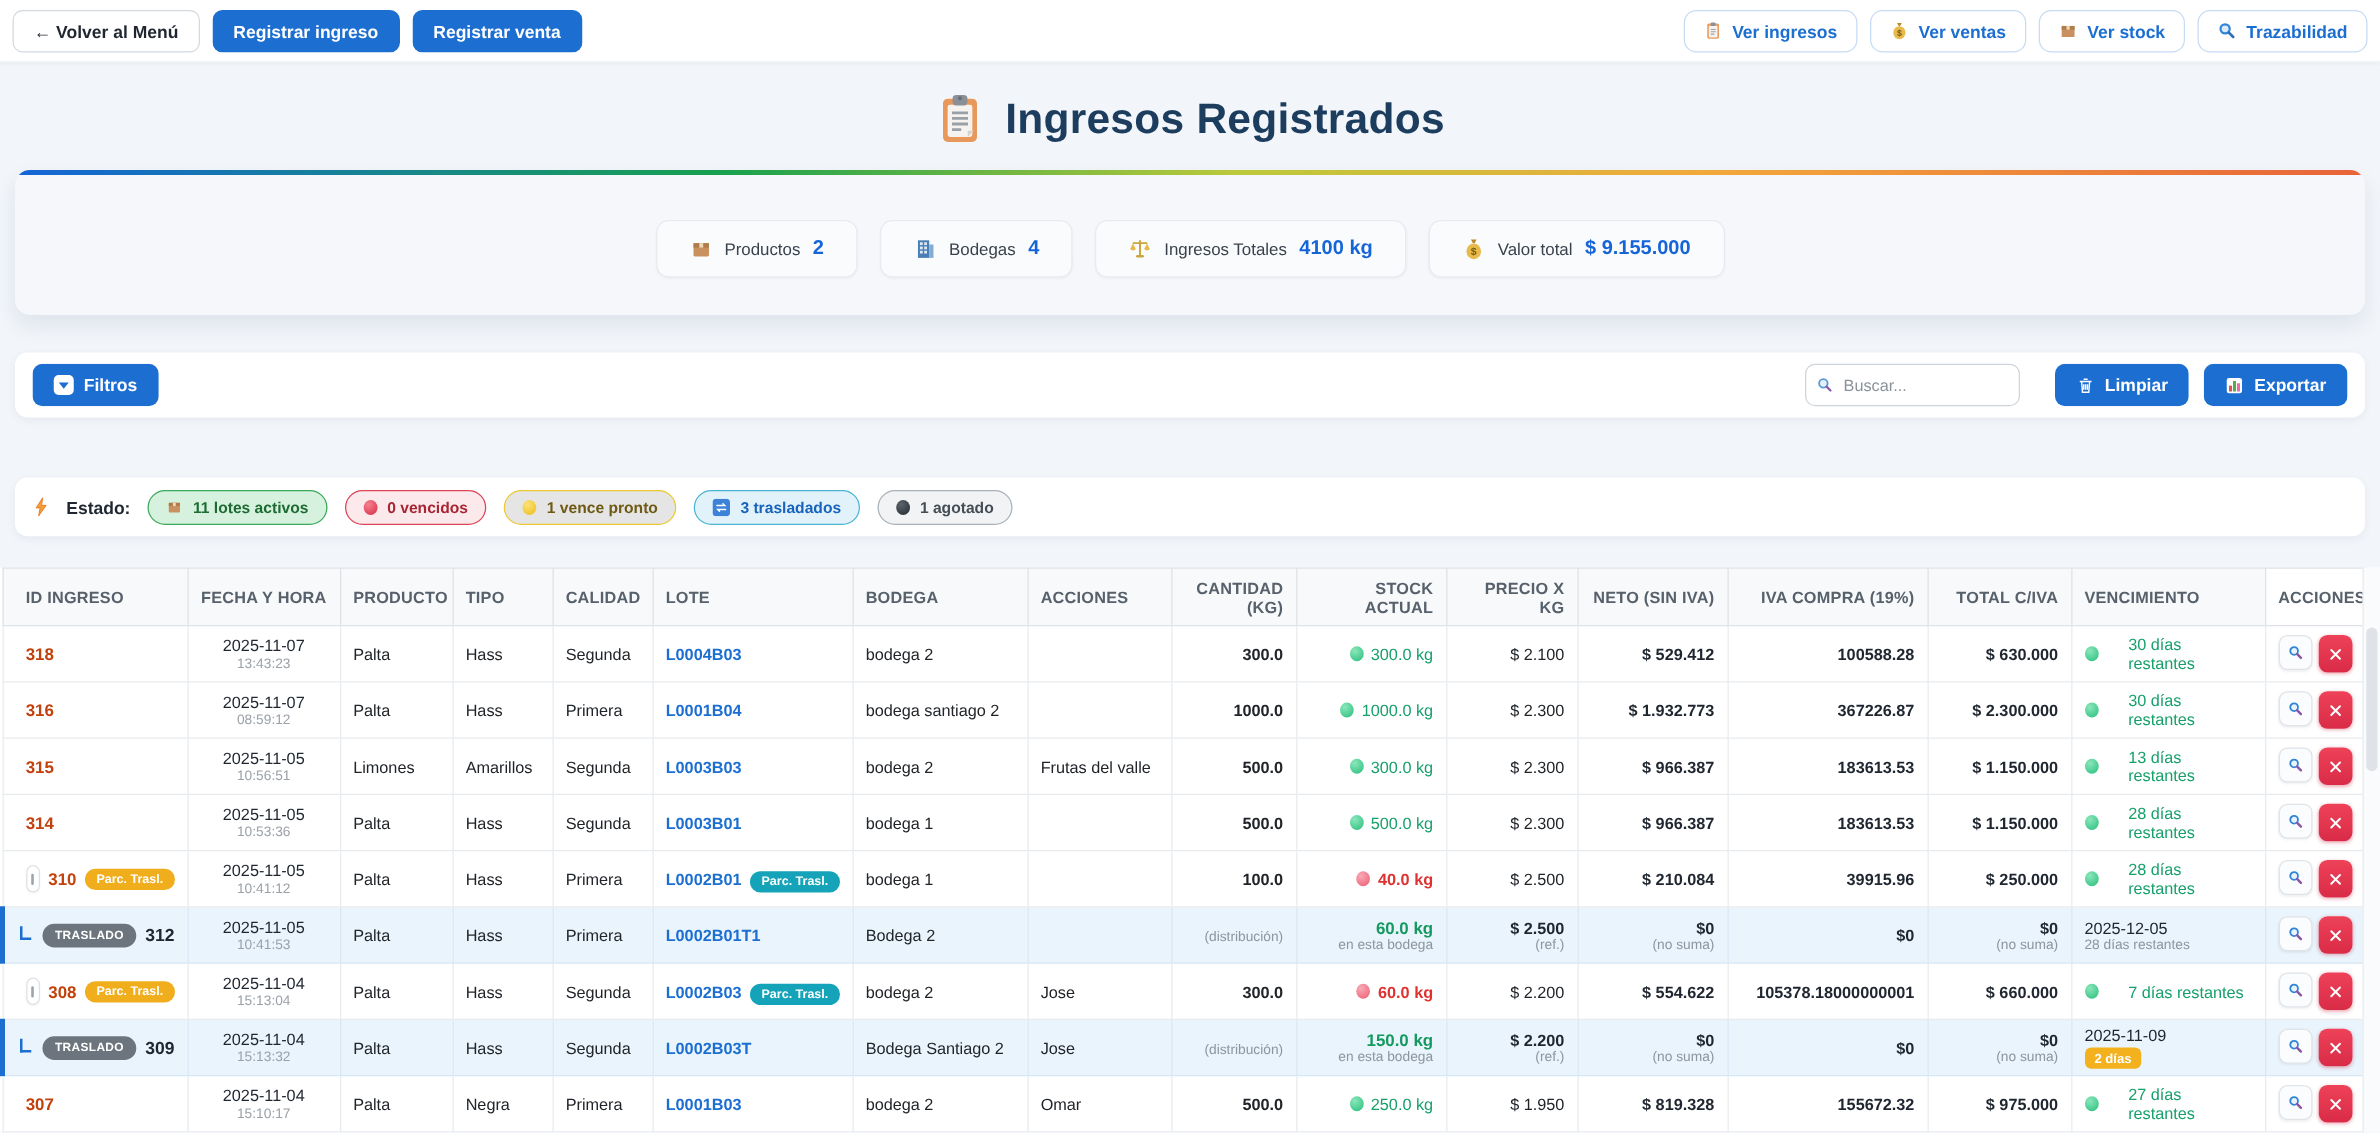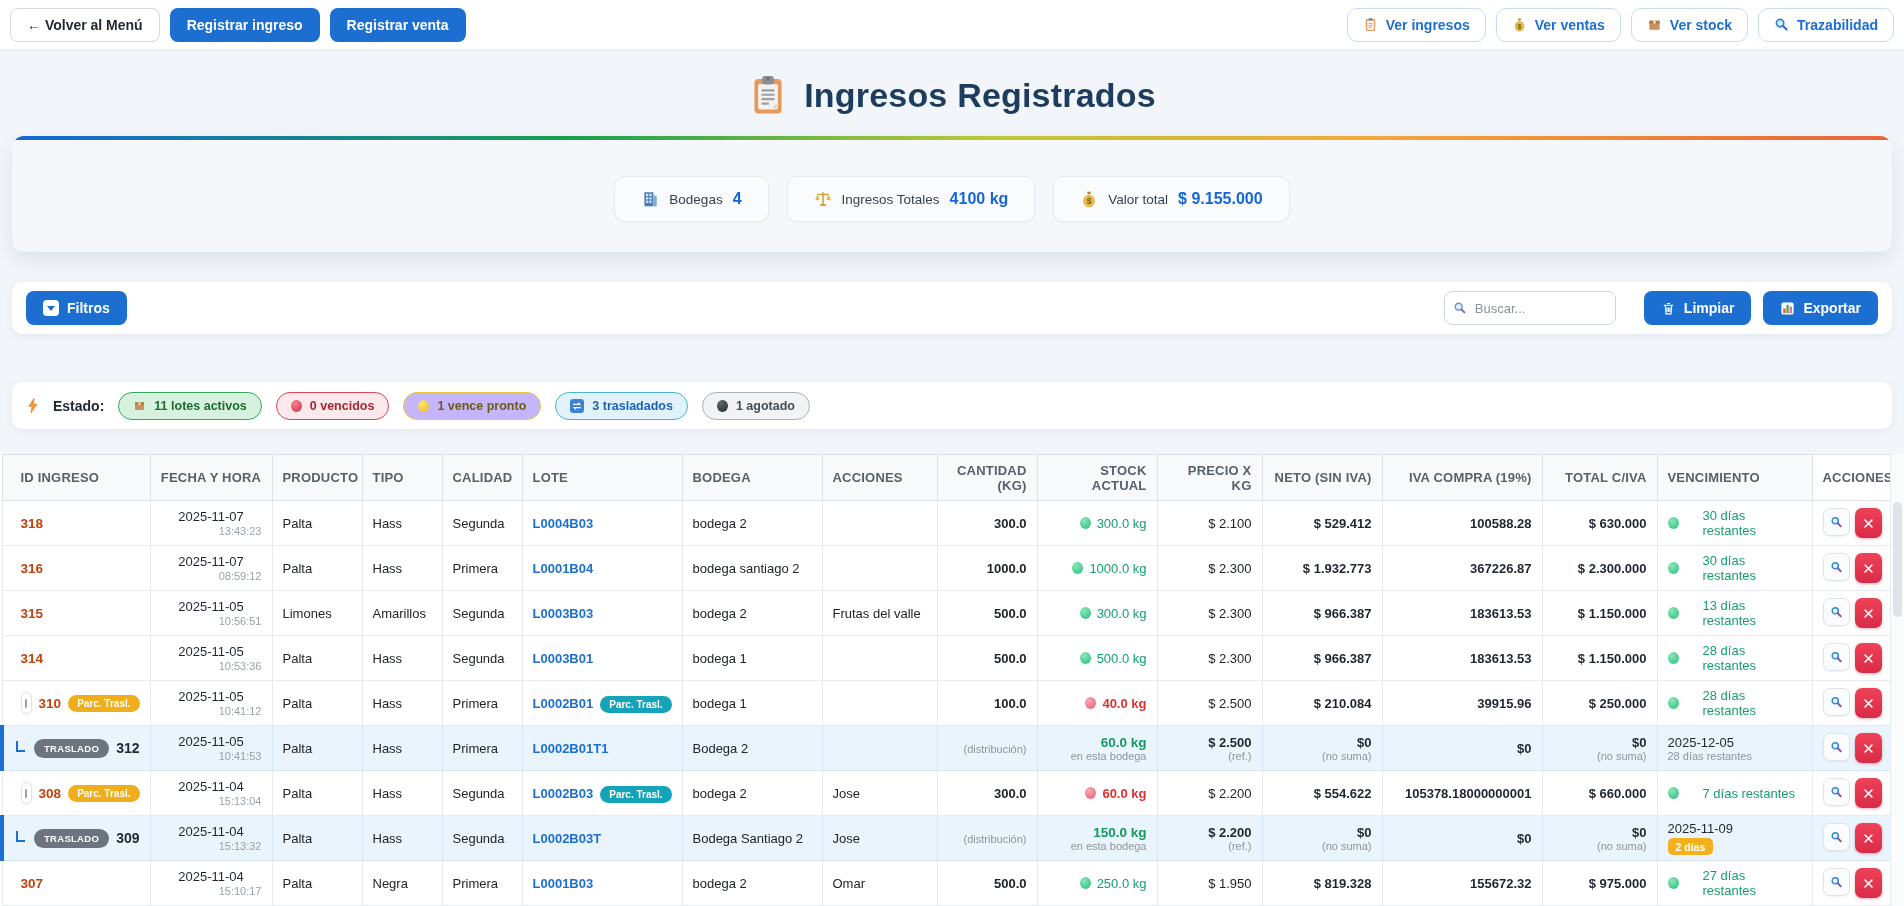--- a/index.html
+++ b/index.html
@@ -57,21 +57,21 @@
   .search-input::placeholder{ color:#8a929a; }
 
   
   .estado-card{ margin:48px 12px 0; background:#fff; border-radius:10px; height:47px;
     box-shadow:0 2px 8px rgba(25,55,95,.06); display:flex; align-items:center; gap:14px; padding:7px 14px; }
   .estado-label{ font-weight:700; font-size:14px; color:#1f2630; }
   .badge-pill{ display:inline-flex; align-items:center; gap:8px; border-radius:999px;
     padding:6px 14px; font-size:12.5px; font-weight:700; border:1.5px solid; }
   .bp-green{ background:#d6f2de; border-color:#3aa85b; color:#1d6b32; }
   .bp-red{ background:#fbe9ec; border-color:#dd4455; color:#a82633; }
-  .bp-yellow{ background:#c4b5fd; border-color:#ecc832; color:#6e5a14; }
+  .bp-yellow{ background:#e5e5e5; border-color:#ecc832; color:#6e5a14; }
   .bp-blue{ background:#e2f2fb; border-color:#49b5d2; color:#1764ba; }
   .bp-gray{ background:#f1f3f5; border-color:#a9b1b9; color:#454d55; }
   .dot{ width:11px; height:12px; border-radius:50%; display:inline-block; flex:none; }
   .dot-red{ background:radial-gradient(circle at 35% 30%, #f4818f, #d92b45); }
   .dot-yellow{ background:radial-gradient(circle at 35% 30%, #fbe27a, #eebc14); }
   .dot-dark{ background:radial-gradient(circle at 35% 30%, #5c646c, #23282d); }
   .dot-green{ background:radial-gradient(circle at 35% 30%, #8ae7b9, #27bd7c); }
   .dot-pink{ background:radial-gradient(circle at 35% 30%, #f8aab6, #ec5a70); }
 
   
@@ -96,21 +96,21 @@
     display:inline-flex; align-items:center; justify-content:center; padding:0;
     box-shadow:0 1px 2px rgba(0,0,0,.05); }
   .expbar{ width:2px; height:9px; background:#9aa1a8; border-radius:1px; display:block; }
   .connector{ width:11px; height:11px; border-left:2px solid #1c6fd1; border-bottom:2px solid #1c6fd1;
     display:inline-block; margin:0 2px 4px 4px; }
   .pill{ border-radius:999px; padding:3px 9px; font-size:10px; font-weight:700; color:#fff; white-space:nowrap; }
   .pill-yellow{ background:#f0ad1c; }
   .pill-teal{ background:#14a3b8; margin-left:7px; }
   .pill-dark{ background:#6c757d; font-size:9.5px; letter-spacing:.3px; padding:4px 10px; }
   .dmain{ font-size:13px; color:#1f2630; }
-  .dtime{ font-size:11px; color:#9aa1a8; margin-top:1px;text-align:right; }
+  .dtime{ font-size:11px; color:#9aa1a8; margin-top:1px; }
   .lote-link{ color:#1c6fd1; font-weight:700; }
   .sub{ font-size:11px; color:#8d959d; font-weight:400; }
   .money{ font-weight:700; color:#1f2630; }
   .stock-big{ font-weight:700; color:#16995f; font-size:13.5px; }
   .stock-green{ color:#17a06c; }
   .stock-red{ color:#e03131; font-weight:700; }
   .flexend{ display:flex; align-items:center; justify-content:flex-end; gap:6px; }
   .flexstart{ display:flex; align-items:center; gap:24px; }
   .venc-green{ color:#17a06c; }
   .vdate{ font-size:13px; color:#1f2630; }
@@ -188,20 +188,31 @@
         <circle cx="8" cy="1.9" r="0.7" fill="#6a6f78"></circle>
         <path d="M5.4 6.6h5.2M5.4 8.4h5.2M5.4 10.2h5.2M5.4 12h3" stroke="#9aa0a8" stroke-width="0.9"></path>
       </svg>
     </span>
   <h1>Ingresos Registrados</h1>
 </div>
 
 <section class="stats-card">
   <div class="stats-grad"></div>
   <div class="stats-inner">
+    <div class="stat-chip">
+      <span class="ic">
+          <svg width="18" height="18" viewBox="0 0 16 16">
+            <rect x="2.5" y="4" width="11" height="9.5" rx="1" fill="#c8915f"></rect>
+            <rect x="2.5" y="4" width="11" height="3.2" fill="#b07c4b"></rect>
+            <rect x="6.6" y="4" width="2.8" height="3.2" fill="#ead9b2"></rect>
+          </svg>
+        </span>
+      <span class="stat-label">Productos</span>
+      <span class="stat-value">2</span>
+    </div>
     <div class="stat-chip">
       <span class="ic">
           <svg width="18" height="18" viewBox="0 0 16 16">
             <rect x="3" y="2" width="8" height="12.5" fill="#4a7fb5"></rect>
             <rect x="11" y="5" width="3" height="9.5" fill="#84abd0"></rect>
             <g fill="#dbe9f5">
               <rect x="4.4" y="3.4" width="2" height="2"></rect>
               <rect x="7.4" y="3.4" width="2" height="2"></rect>
               <rect x="4.4" y="6.4" width="2" height="2"></rect>
               <rect x="7.4" y="6.4" width="2" height="2"></rect>

